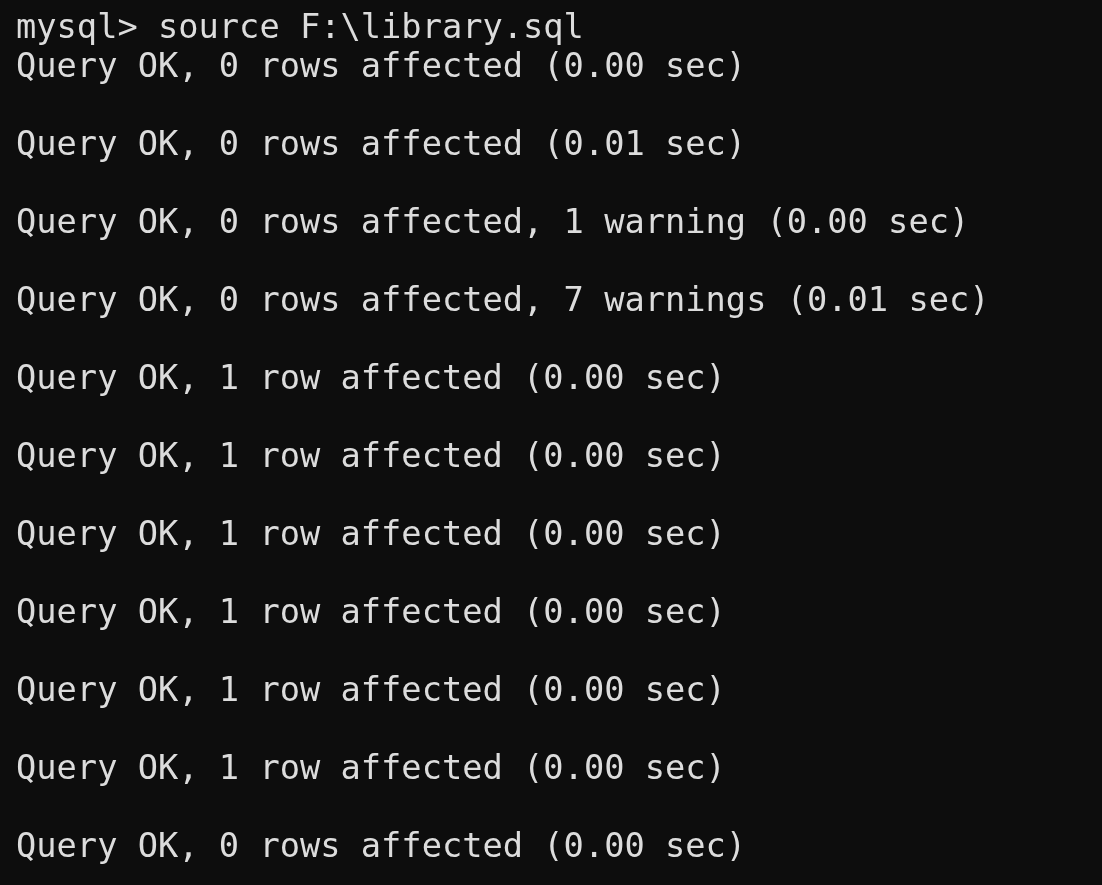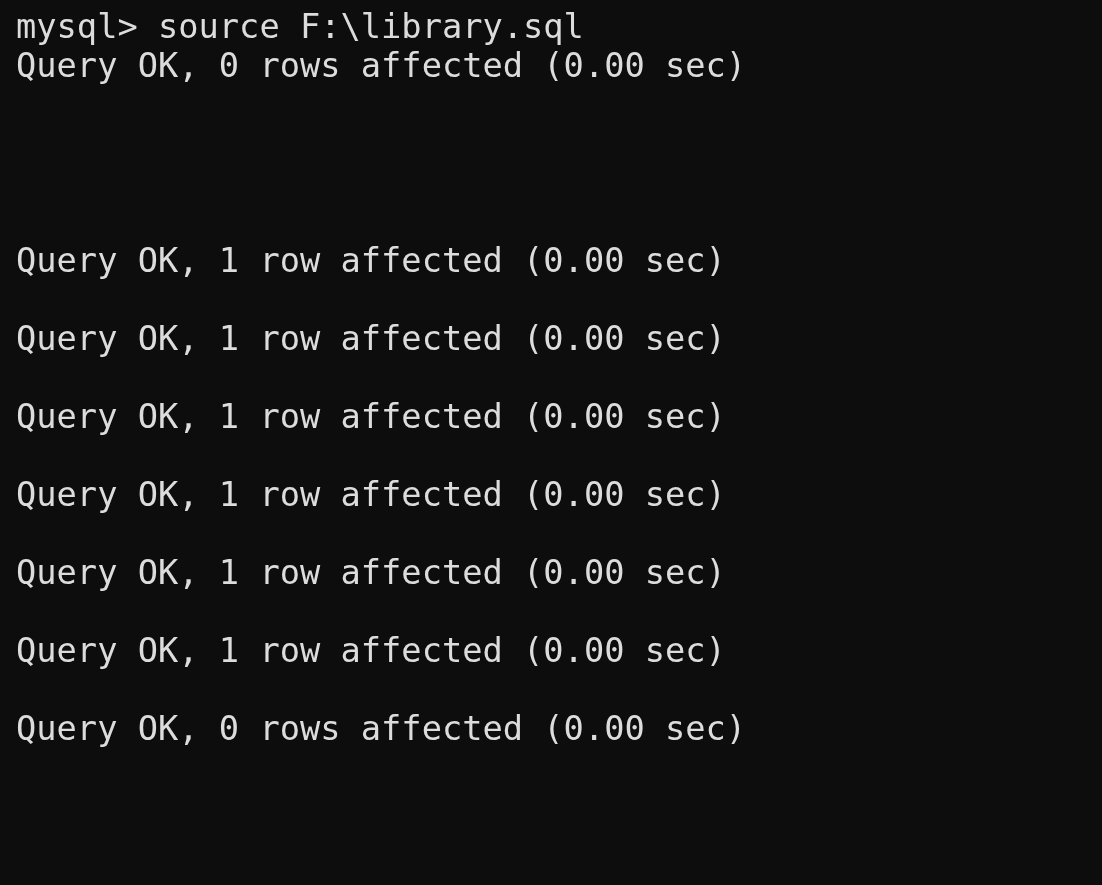--- a/index.html
+++ b/index.html
@@ -36,22 +36,25 @@
   }
 </style>
 </head>
 <body>
 
 <div id="terminal">
 
 <div class="term-line">mysql&gt; source F:\library.sql</div>
     <div class="term-line">Query OK, 0 rows affected (0.00 sec)</div>
     <div class="term-line blank"></div>
+    <div class="term-line">Query OK, 0 rows affected (0.01 sec)</div>
     <div class="term-line blank"></div>
+    <div class="term-line">Query OK, 0 rows affected, 1 warning (0.00 sec)</div>
     <div class="term-line blank"></div>
+    <div class="term-line">Query OK, 0 rows affected, 7 warnings (0.01 sec)</div>
     <div class="term-line blank"></div>
     <div class="term-line">Query OK, 1 row affected (0.00 sec)</div>
     <div class="term-line blank"></div>
     <div class="term-line">Query OK, 1 row affected (0.00 sec)</div>
     <div class="term-line blank"></div>
     <div class="term-line">Query OK, 1 row affected (0.00 sec)</div>
     <div class="term-line blank"></div>
     <div class="term-line">Query OK, 1 row affected (0.00 sec)</div>
     <div class="term-line blank"></div>
     <div class="term-line">Query OK, 1 row affected (0.00 sec)</div>

